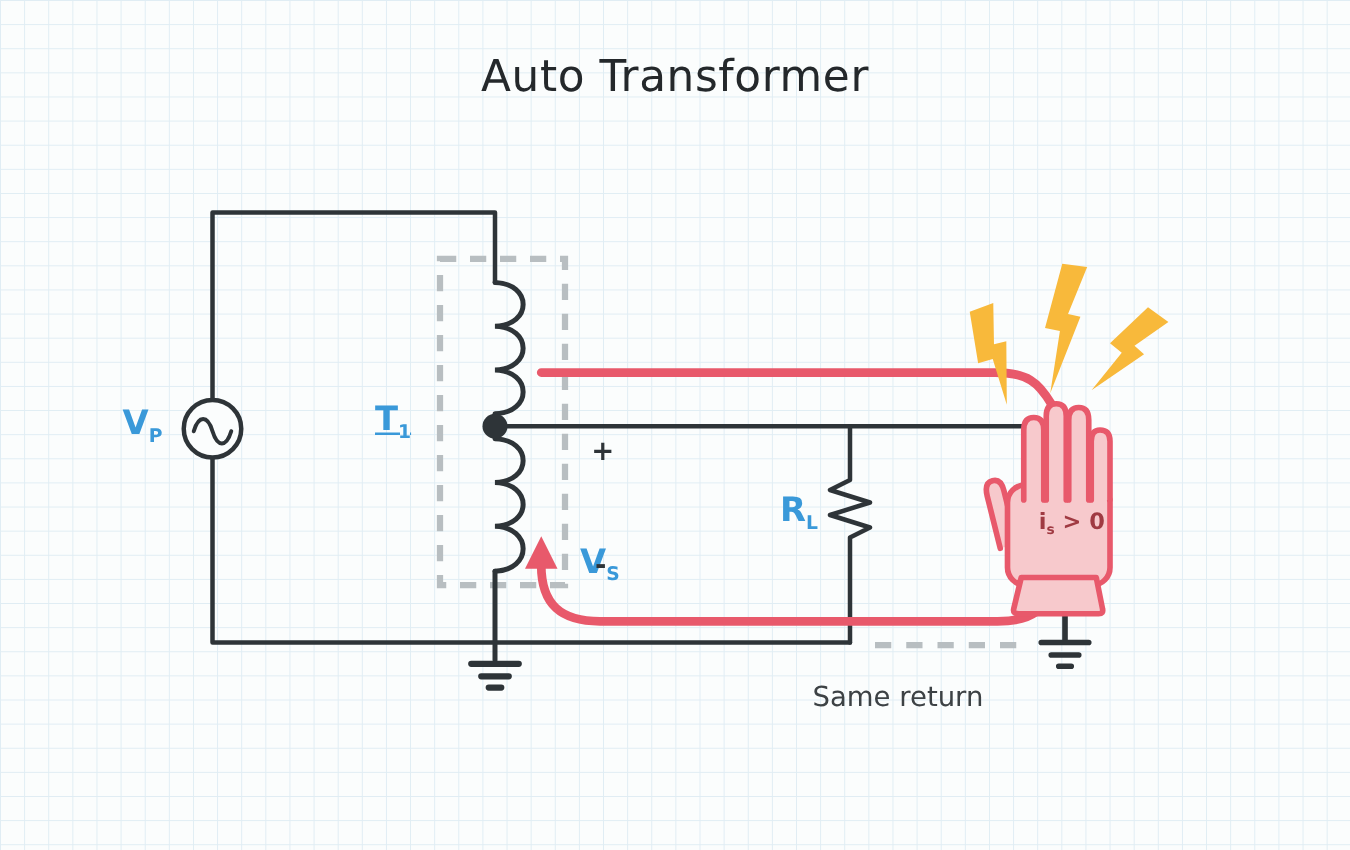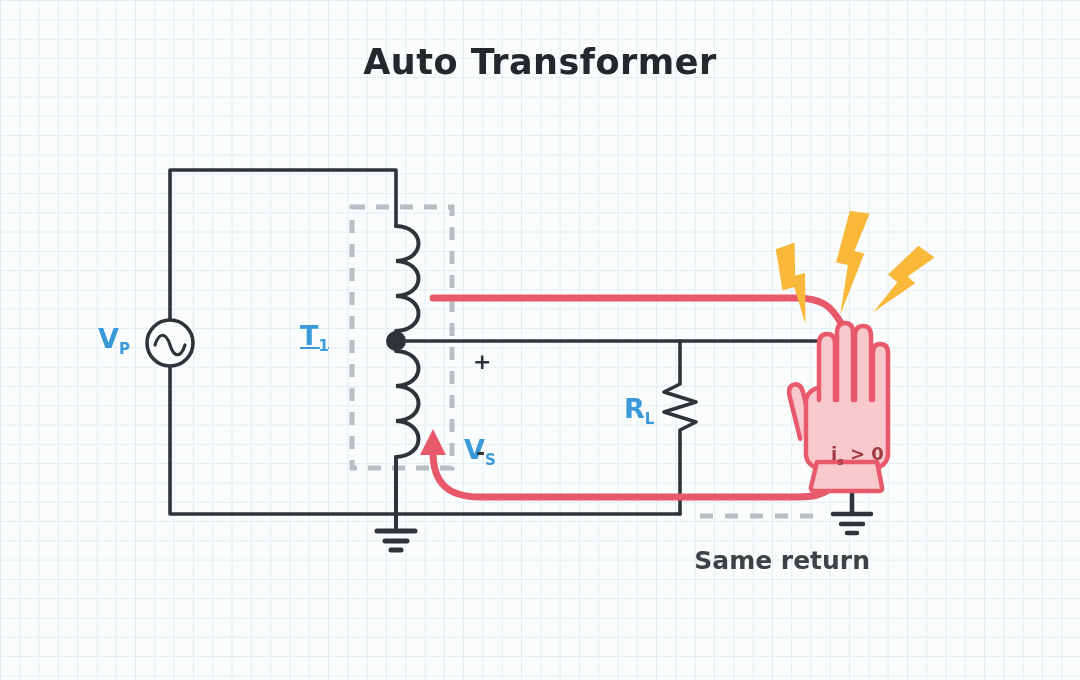--- a/index.html
+++ b/index.html
@@ -8,30 +8,30 @@
     position:relative;width:1080px;height:680px;overflow:hidden;
     background-color:#fbfdfd;
     background-image:linear-gradient(#e0edf4 1px,transparent 1px),
                      linear-gradient(90deg,#e0edf4 1px,transparent 1px);
     background-size:19.3px 19.3px;
   }
   svg.draw{position:absolute;left:0;top:0;}
   .lbl{position:absolute;white-space:nowrap;}
   .title{
     left:0;right:0;text-align:center;top:42px;
-    font-size:35px;font-weight:bold;color:#24282b;letter-spacing:.5px;
+    font-size:35px;font-weight:normal;color:#24282b;letter-spacing:.5px;
   }
   .blue{color:#3a99d9;font-weight:600;font-size:27px;}
   .blue sub{font-size:15px;font-weight:600;}
   .dark{color:#2e3438;font-weight:bold;font-size:22px;}
   .is-label{color:#a03a42;font-weight:600;font-size:18px;}
   .is-label sub{font-size:11px;}
   .caption{
-    left:650px;top:546px;width:220px;text-align:right;
-    font-size:25px;line-height:1.2;color:#3d4245;font-weight:700;
+    left:650px;top:546px;width:220px;text-align:left;
+    font-size:22px;line-height:1.2;color:#3d4245;font-weight:400;
   }
   sub{vertical-align:sub;}
 </style>
 </head>
 <body>
 
 <div class="canvas">
 
   <svg class="draw" width="1080" height="680" viewBox="0 0 1080 680">
 
@@ -98,21 +98,21 @@
   <div class="lbl blue" style="left:464px;top:393px;margin-top:41px;">
     <span>V</span><sub>S</sub>
   </div>
 
   <div class="lbl dark" style="left:476px;top:440px;">-</div>
 
   <div class="lbl blue" style="left:624px;top:393px;">
     <span>R</span><sub>L</sub>
   </div>
 
-  <div class="lbl is-label" style="left:831px;top:407px;margin-top:36px;">
+  <div class="lbl is-label" style="left:831px;top:407px;">
     <span>i</span><sub>s</sub><span> &gt; 0</span>
   </div>
 
   <div class="lbl caption">
     <div>Same return</div>
   </div>
 
 </div>
 
 </body></html>

